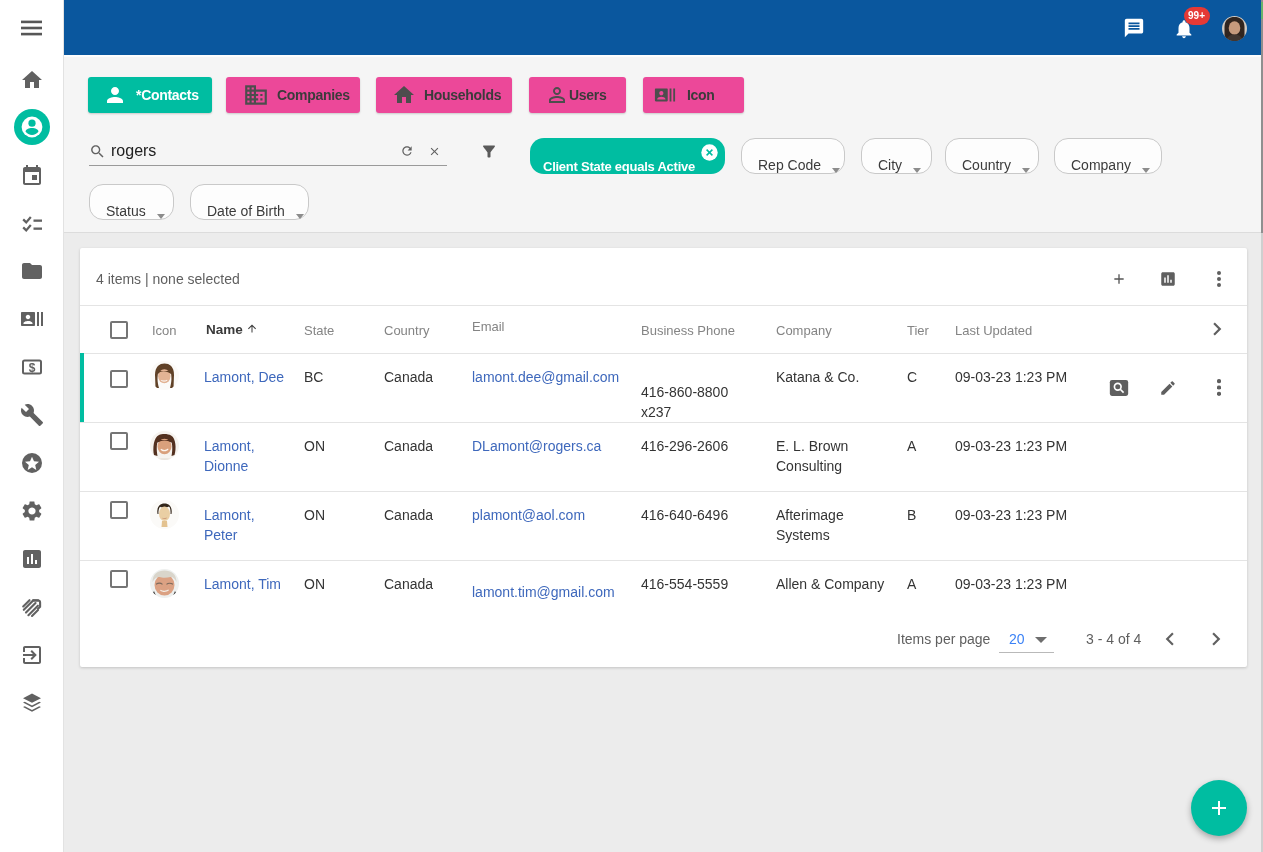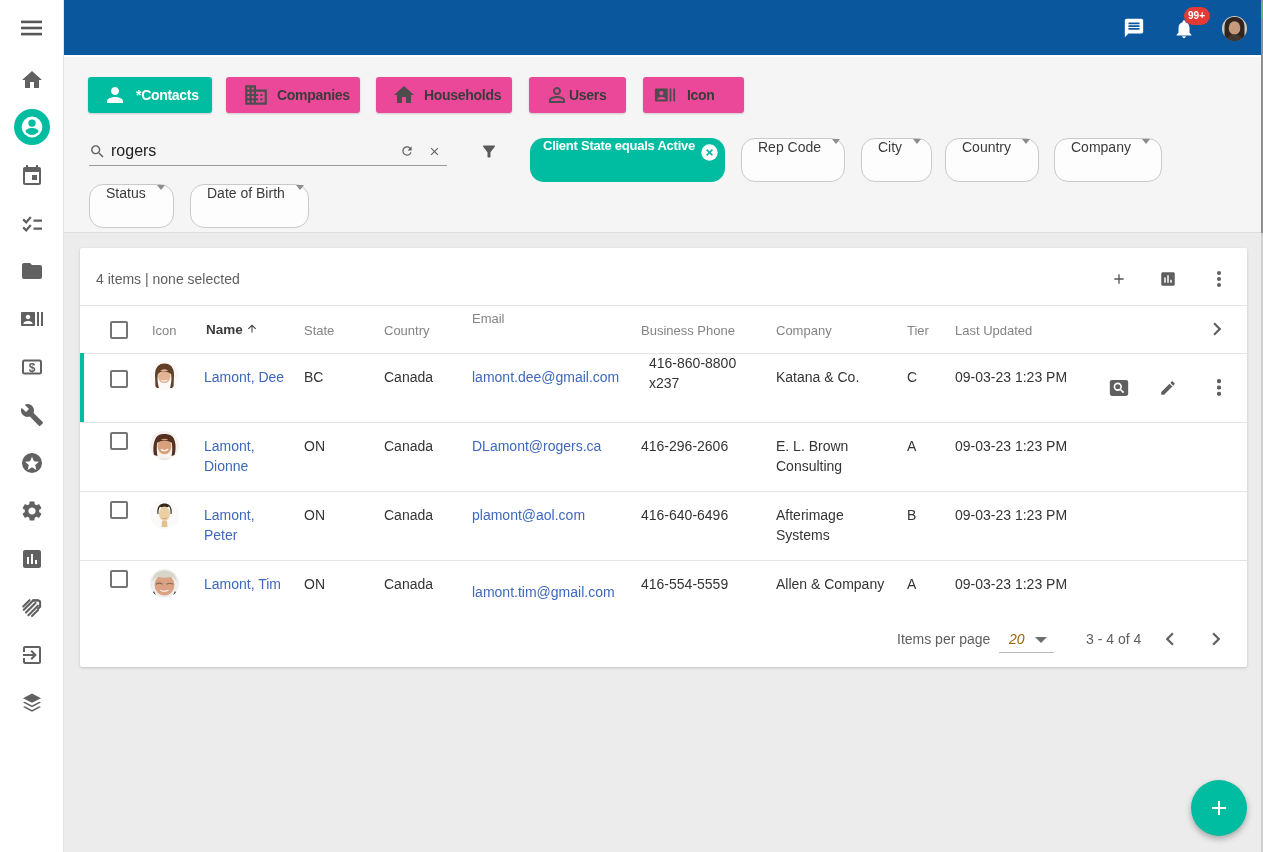--- a/index.html
+++ b/index.html
@@ -11,21 +11,21 @@
 #sidebar svg { position:absolute; left:20px; }
 
 #topbar { left:64px; top:0; width:1197px; height:55px; background:#0a579e; z-index:4; }
 #topgap { left:64px; top:55px; width:1197px; height:2px; background:#fdfdfd; z-index:4; }
 #title { position:absolute; left:21px; top:0; line-height:55px; color:#fff; font-size:21px; font-weight:bold; letter-spacing:0.3px; }
 
 #filter { left:64px; top:56px; width:1197px; height:177px; background:#f5f5f5; border-bottom:1px solid #dcdcdc; z-index:3; }
 .tabbtn { position:absolute; top:21px; height:36px; border-radius:3px; display:flex; align-items:center; box-shadow:0 1px 2px rgba(0,0,0,0.18); font-size:14px; font-weight:700; letter-spacing:-0.3px; }
 .tabbtn.gray { background:#ec4899; color:#3b3b3b; }
 .tabbtn.teal { background:#00bda1; color:#ffffff; }
-.chip { position:absolute; height:44px; border-radius:14px; font-size:14px; color:#3b3b3b; background:#fdfdfd; border:1px solid #c9c9c9; display:flex; align-items:flex-start; }
+.chip { position:absolute; height:36px; border-radius:14px; font-size:14px; color:#3b3b3b; background:#fdfdfd; border:1px solid #c9c9c9; display:flex; align-items:flex-end; }
 .chip .caret { width:0; height:0; border-left:4.5px solid transparent; border-right:4.5px solid transparent; border-top:5px solid #8c8c8c; margin-left:11px; }
 
 #card { left:80px; top:248px; width:1167px; height:419px; background:#ffffff; border-radius:2px; box-shadow:0 1px 3px rgba(0,0,0,0.18); z-index:2; }
 .cb { position:absolute; width:18px; height:18px; border:2px solid #757575; border-radius:2px; background:#fff; }
 .hdr { font-size:13px; color:#848484; font-weight:500; }
 .cell { font-size:14px; color:#343434; line-height:20px; }
 .link { color:#3e68bc; }
 .divline { position:absolute; left:0; width:1167px; height:1px; background:#e4e4e4; }
 #fab { left:1191px; top:780px; width:56px; height:56px; border-radius:50%; background:#00bda1; box-shadow:0 3px 6px rgba(0,0,0,0.3); z-index:6; }
 #scrollbar { left:1261px; top:0; width:2px; height:233px; background:#8f8f8f; z-index:10; }
@@ -264,21 +264,21 @@
   <div class="divline" style="top:57px"></div>
   <div class="divline" style="top:105px"></div>
   <div class="cb" style="left:30px; top:73px;"></div>
   <div class="abs hdr" style="left:72px; top:75px;">Icon</div>
   <div class="abs" style="left:126px; top:74px; font-size:13.5px; color:#3a3a3a; font-weight:bold;">Name</div>
   <svg class="abs" style="left:166px; top:74px" width="12" height="13" viewBox="0 0 24 24">
       <path fill="#3a3a3a" d="M4 12l1.41 1.41L11 7.83V20h2V7.83l5.58 5.59L20 12l-8-8-8 8z"></path>
     </svg>
   <div class="abs hdr" style="left:224px; top:75px;">State</div>
   <div class="abs hdr" style="left:304px; top:75px;">Country</div>
-  <div class="abs hdr" style="left:392px; top:63px;text-align:center;">Email</div>
+  <div class="abs hdr" style="left:392px; top:71px;text-align:center;">Email</div>
   <div class="abs hdr" style="left:561px; top:75px;">Business Phone</div>
   <div class="abs hdr" style="left:696px; top:75px;">Company</div>
   <div class="abs hdr" style="left:827px; top:75px;">Tier</div>
   <div class="abs hdr" style="left:875px; top:75px;">Last Updated</div>
   <svg class="abs" style="left:1124px; top:68px" width="26" height="26" viewBox="0 0 24 24">
       <path fill="#5f5f5f" d="M8.59 16.59L13.17 12 8.59 7.41 10 6l6 6-6 6-1.41-1.41z"></path>
     </svg>
 
   <div class="abs" style="left:0; top:105px; width:4px; height:70px; background:#00bda1;"></div>
   <div class="divline" style="top:174px"></div>
@@ -294,21 +294,21 @@
       <path d="M5.5 27 L5 14 C5 5.5 9.5 2.5 14.5 2.5 C19.5 2.5 24 5.5 24 14 L23.5 27 L20 27 C22 20 21.5 16 21 12.5 L8 12.5 C7.5 16 7 20 9 27 Z" fill="#604127"></path>
       <ellipse cx="14.3" cy="15.2" rx="6.2" ry="7" fill="#e2b394"></ellipse>
       <path d="M8 12.8 C10 9.5 16 9 21 12.8 L21 10 L8 10 Z" fill="#604127"></path>
       <path d="M11 19.5 C12.5 21 16 21 17.5 19.3 L17 18.7 C15.5 19.8 13 19.9 11.5 19 Z" fill="#fff"></path>
       </g>
   </svg>
   <div class="abs cell link" style="left:124px; top:119px;">Lamont, Dee</div>
   <div class="abs cell" style="left:224px; top:119px;">BC</div>
   <div class="abs cell" style="left:304px; top:119px;">Canada</div>
   <div class="abs cell link" style="left:392px; top:119px;">lamont.dee@gmail.com</div>
-  <div class="abs cell" style="left:561px; top:105px;margin-left:8px;">416-860-8800<br>x237</div>
+  <div class="abs cell" style="left:561px; top:134px;">416-860-8800<br>x237</div>
   <div class="abs cell" style="left:696px; top:119px;">Katana &amp; Co.</div>
   <div class="abs cell" style="left:827px; top:119px;">C</div>
   <div class="abs cell" style="left:875px; top:119px;">09-03-23 1:23 PM</div>
 
   <svg class="abs" style="left:1029px; top:131px" width="20" height="18" viewBox="0 0 24 21">
       <rect x="1" y="1" width="22" height="19" rx="2.5" fill="#5f5f5f"></rect>
       <circle cx="10.5" cy="9" r="4" fill="none" stroke="#fff" stroke-width="2"></circle>
       <path d="M13.5 12l4 4" stroke="#fff" stroke-width="2"></path>
     </svg>
   <svg class="abs" style="left:1079px; top:131px" width="18" height="18" viewBox="0 0 24 24">
@@ -392,21 +392,21 @@
   <div class="abs cell link" style="left:124px; top:326px;">Lamont, Tim</div>
   <div class="abs cell" style="left:224px; top:326px;">ON</div>
   <div class="abs cell" style="left:304px; top:326px;">Canada</div>
   <div class="abs cell link" style="left:392px; top:334px;">lamont.tim@gmail.com</div>
   <div class="abs cell" style="left:561px; top:326px;">416-554-5559</div>
   <div class="abs cell" style="left:696px; top:326px;">Allen &amp; Company</div>
   <div class="abs cell" style="left:827px; top:326px;">A</div>
   <div class="abs cell" style="left:875px; top:326px;">09-03-23 1:23 PM</div>
 
   <div class="abs" style="left:817px; top:383px; font-size:14px; color:#5f5f5f;">Items per page</div>
-  <div class="abs" style="left:929px; top:383px; font-size:14px; color:#a16207;font-style:italic;">20</div>
+  <div class="abs" style="left:929px; top:383px; font-size:14px; color:#3b82f6;">20</div>
   <div class="abs" style="left:955px; top:389px; width:0; height:0; border-left:6.5px solid transparent; border-right:6.5px solid transparent; border-top:6.5px solid #6e6e6e;"></div>
   <div class="abs" style="left:919px; top:404px; width:55px; height:1px; background:#b9b9b9;"></div>
   <div class="abs" style="left:1006px; top:383px; font-size:14px; color:#5f5f5f;">3 - 4 of 4</div>
   <svg class="abs" style="left:1077px; top:378px" width="26" height="26" viewBox="0 0 24 24">
       <path fill="#616161" d="M15.41 7.41L14 6l-6 6 6 6 1.41-1.41L10.83 12z"></path>
     </svg>
   <svg class="abs" style="left:1123px; top:378px" width="26" height="26" viewBox="0 0 24 24">
       <path fill="#616161" d="M8.59 16.59L13.17 12 8.59 7.41 10 6l6 6-6 6-1.41-1.41z"></path>
     </svg>
 </div>

